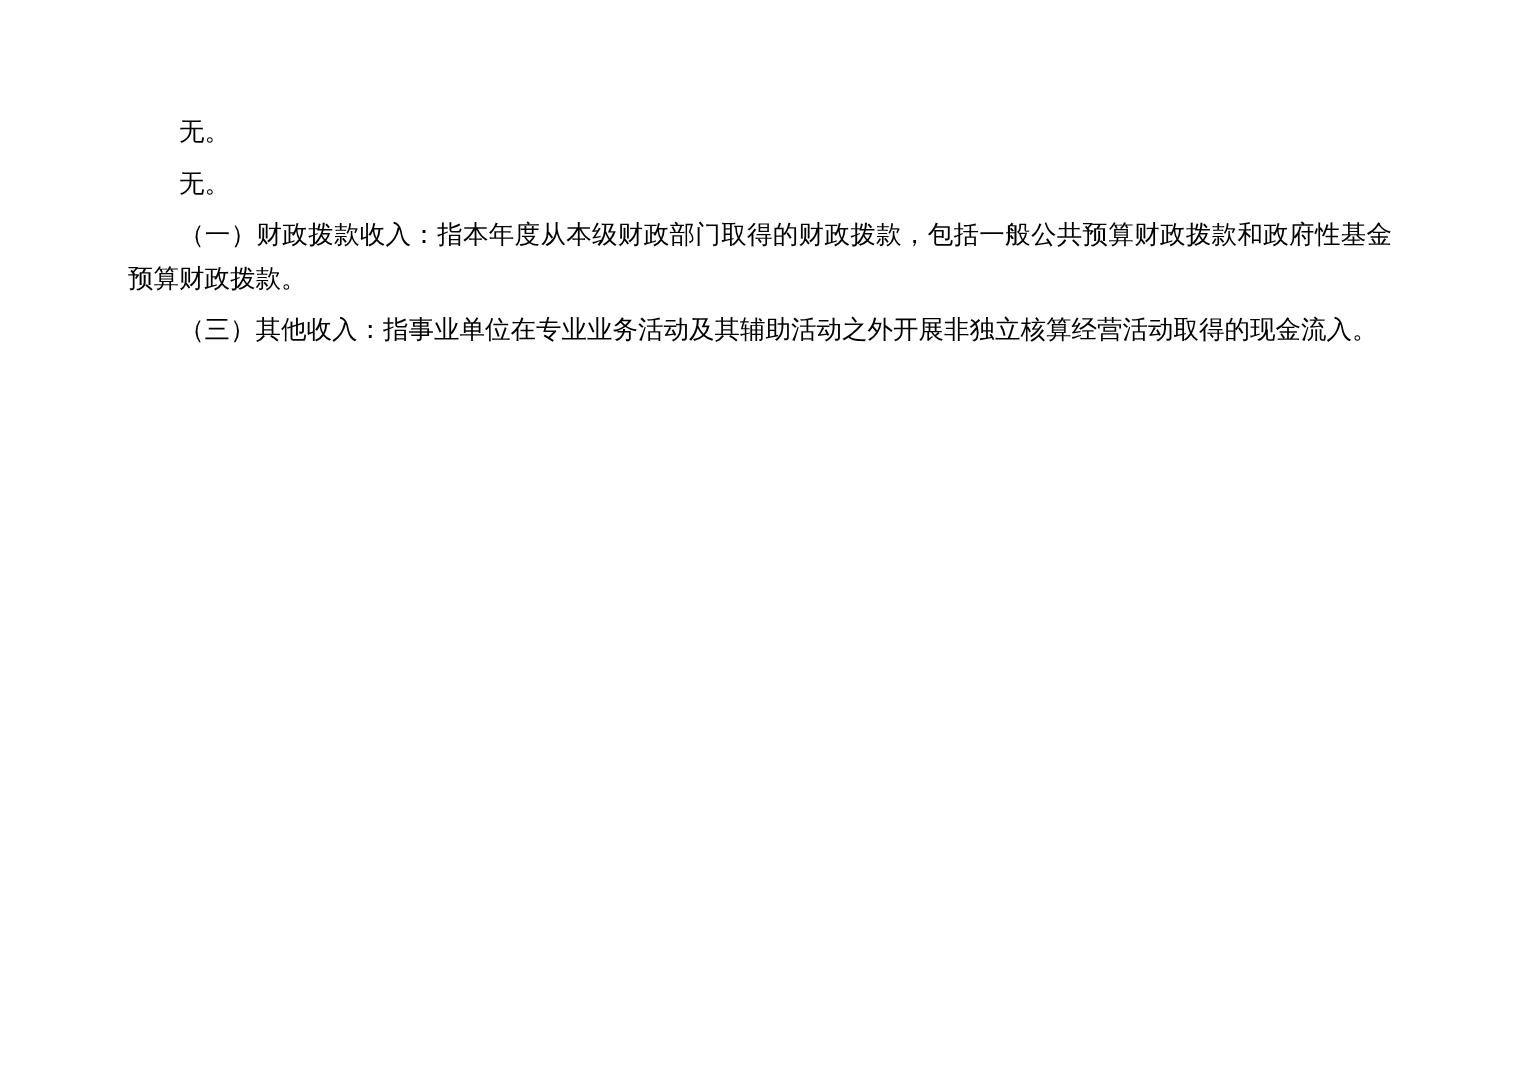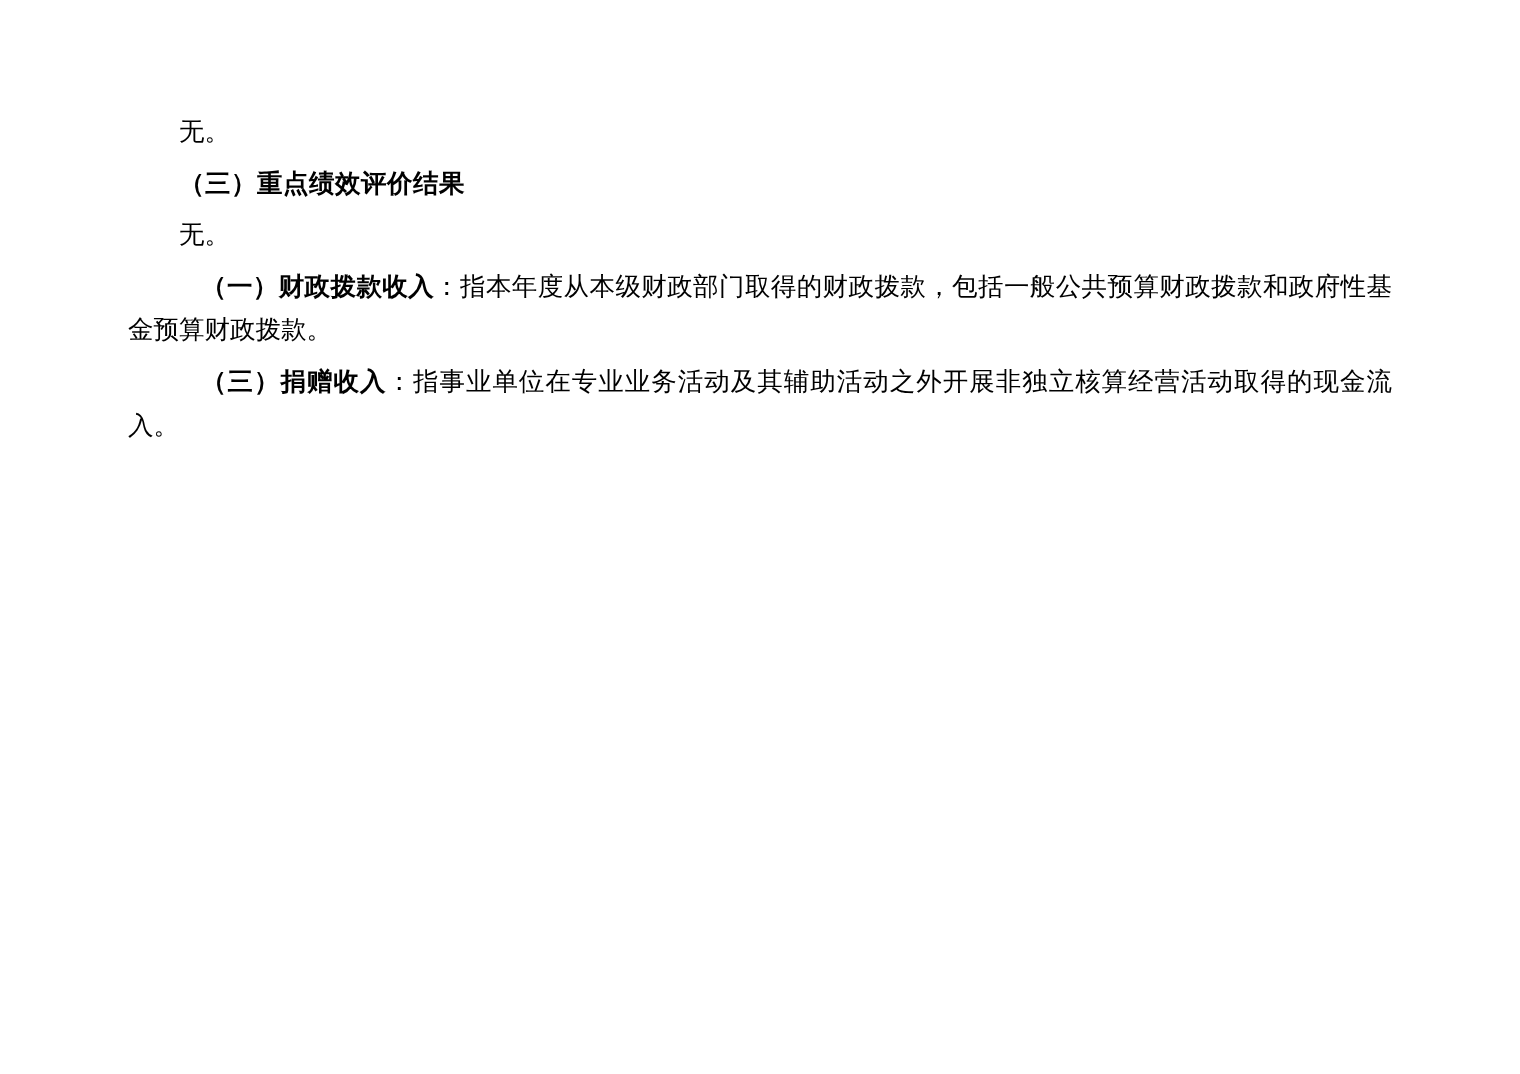--- a/index.html
+++ b/index.html
@@ -28,44 +28,42 @@
   }
   .indent {
     text-indent: 2em;
   }
   .heading {
     font-weight: bold;
     text-indent: 2em;
     letter-spacing: 0.02em;
   }
   .term {
-    font-weight: bold;
-    margin-left: 22px;
+    font-weight: normal;
   }
   .para {
     text-indent: 2em;
   }
 </style>
 </head>
 <body>
 
 <div class="page">
   <div class="doc-body">
 
     <p class="indent">无。</p>
 
-    <p class="heading">（三）重点绩效评价结果</p>
 
     <p class="indent">无。</p>
 
 
     <p class="para">
       <span class="term">（一）财政拨款收入</span><span>：指本年度从本级财政部门取得的财政拨款，包括一般公共预算财政拨款和政府性基金预算财政拨款。</span>
     </p>
 
 
     <p class="para">
-      <span class="term">（三）捐赠收入</span><span>：指事业单位在专业业务活动及其辅助活动之外开展非独立核算经营活动取得的现金流入。</span>
+      <span class="term">（三）其他收入</span><span>：指事业单位在专业业务活动及其辅助活动之外开展非独立核算经营活动取得的现金流入。</span>
     </p>
 
 
   </div>
 </div>
 
 </body></html>

